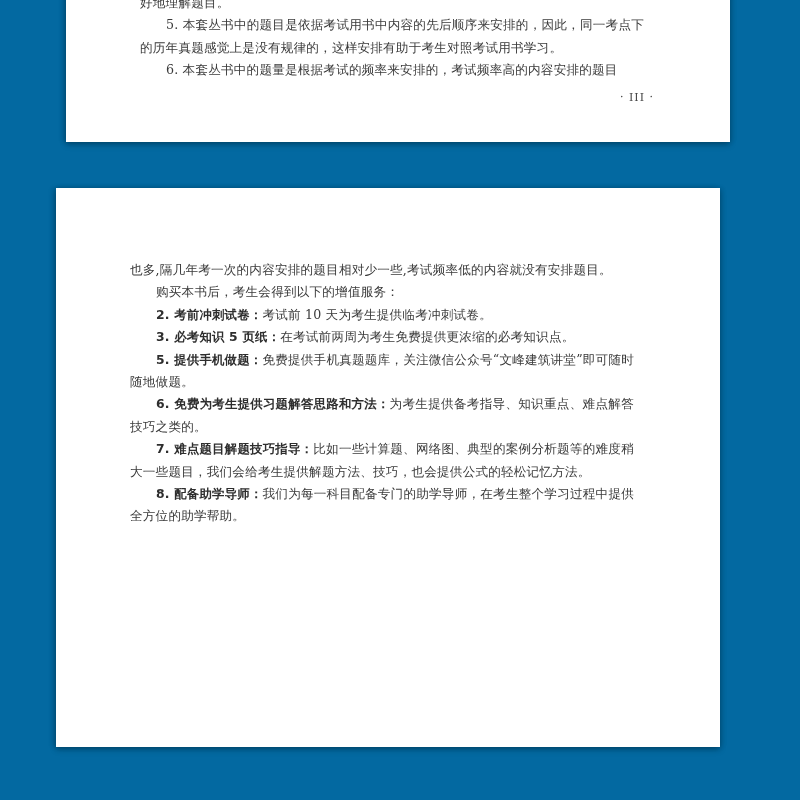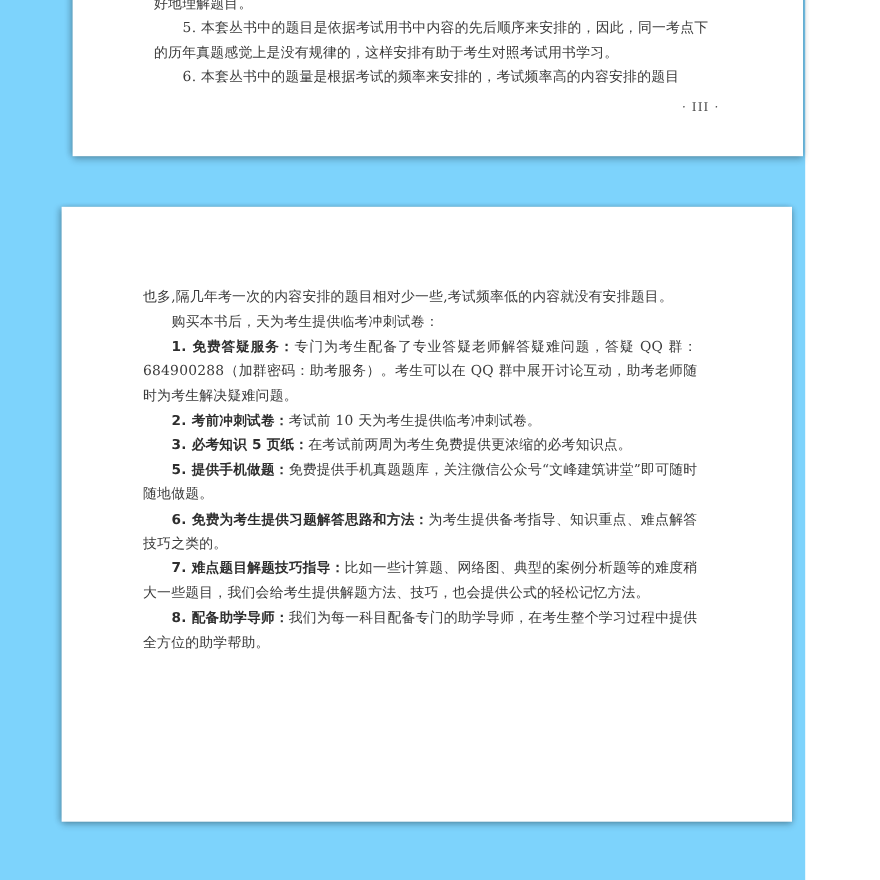--- a/index.html
+++ b/index.html
@@ -7,23 +7,23 @@
       padding: 0;
       width: 800px;
       height: 800px;
       background: #ffffff;
       overflow: hidden;
       font-family: "DejaVu Serif", "Liberation Serif", serif;
       color: #3a3a3a;
     }
     .viewer {
       position: relative;
-      width: 732px;
+      width: 800px;
       height: 800px;
-      background: #7dd3fc;
+      background: #0369a1;
     }
     .page {
       position: absolute;
       background: #ffffff;
       box-shadow: 0 3px 6px rgba(0,0,0,0.22), 2px 0 5px rgba(0,0,0,0.12), -3px 0 5px rgba(0,0,0,0.14);
     }
     #page-1 {
       left: 66px;
       top: -20px;
       width: 664px;
@@ -77,23 +77,22 @@
       <p class="para">好地理解题目。</p>
       <p class="para indent">5. 本套丛书中的题目是依据考试用书中内容的先后顺序来安排的，因此，同一考点下的历年真题感觉上是没有规律的，这样安排有助于考生对照考试用书学习。</p>
       <p class="para indent">6. 本套丛书中的题量是根据考试的频率来安排的，考试频率高的内容安排的题目</p>
     </div>
     <div class="page-number">· III ·</div>
   </div>
 
   <div class="page" id="page-2">
     <div class="text-block">
       <p class="para">也多,隔几年考一次的内容安排的题目相对少一些,考试频率低的内容就没有安排题目。</p>
-      <p class="para indent">购买本书后，天为考生提供临考冲刺试卷：</p>
+      <p class="para indent">购买本书后，考生会得到以下的增值服务：</p>
 
-      <p class="para indent"><span class="bold-lead">1. 免费答疑服务：</span><span>专门为考生配备了专业答疑老师解答疑难问题，答疑 QQ 群：684900288（加群密码：助考服务）。考生可以在 QQ 群中展开讨论互动，助考老师随时为考生解决疑难问题。</span></p>
       <p class="para indent"><span class="bold-lead">2. 考前冲刺试卷：</span><span>考试前 10 天为考生提供临考冲刺试卷。</span></p>
       <p class="para indent"><span class="bold-lead">3. 必考知识 5 页纸：</span><span>在考试前两周为考生免费提供更浓缩的必考知识点。</span></p>
       <p class="para indent"><span class="bold-lead">5. 提供手机做题：</span><span>免费提供手机真题题库，关注微信公众号“文峰建筑讲堂”即可随时随地做题。</span></p>
       <p class="para indent"><span class="bold-lead">6. 免费为考生提供习题解答思路和方法：</span><span>为考生提供备考指导、知识重点、难点解答技巧之类的。</span></p>
       <p class="para indent"><span class="bold-lead">7. 难点题目解题技巧指导：</span><span>比如一些计算题、网络图、典型的案例分析题等的难度稍大一些题目，我们会给考生提供解题方法、技巧，也会提供公式的轻松记忆方法。</span></p>
       <p class="para indent"><span class="bold-lead">8. 配备助学导师：</span><span>我们为每一科目配备专门的助学导师，在考生整个学习过程中提供全方位的助学帮助。</span></p>
     </div>
   </div>
 
 </div>

